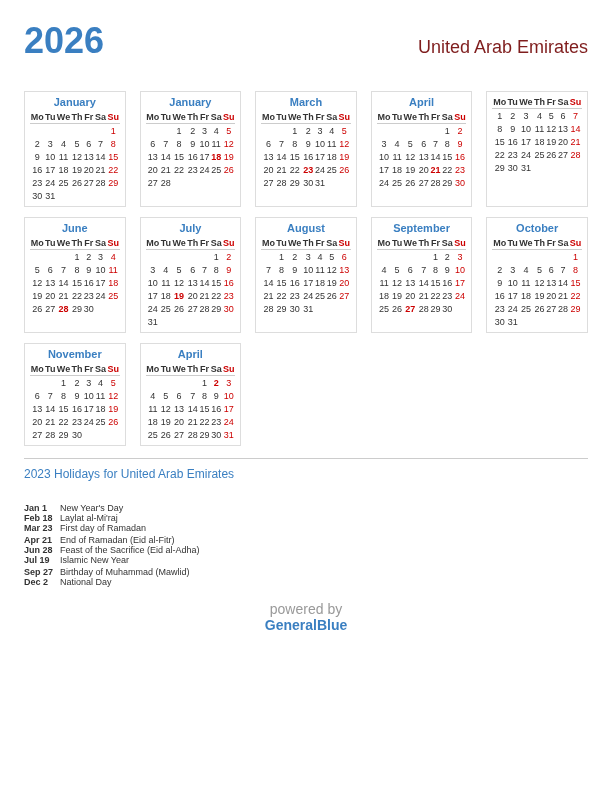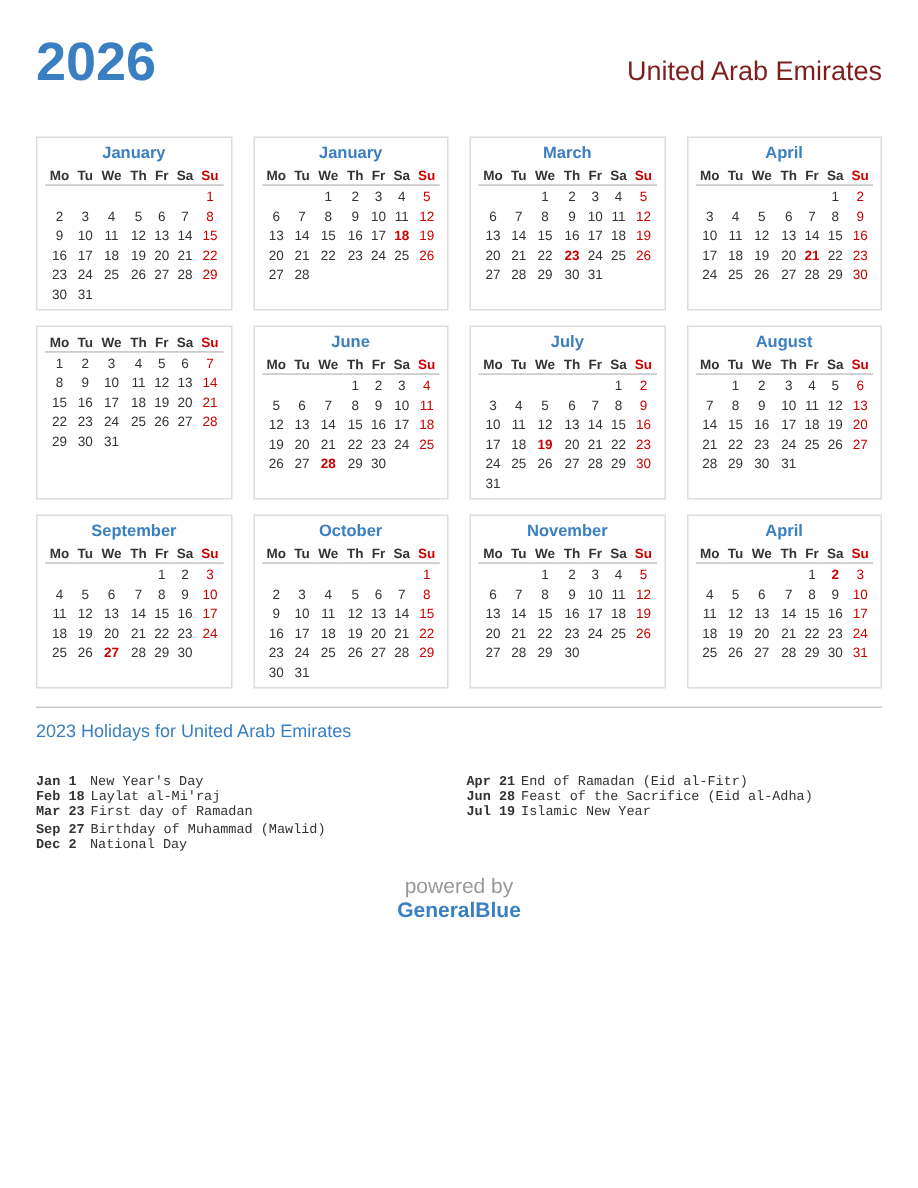--- a/index.html
+++ b/index.html
@@ -23,21 +23,21 @@
       font-weight: bold;
       color: #3a7fc1;
     }
     .country {
       font-size: 18px;
       color: #7f1d1d;
       font-weight: normal;
     }
     .calendars-grid {
       display: grid;
-      grid-template-columns: repeat(4, 1fr);
+      grid-template-columns: repeat(5, 1fr);
       gap: 10px 14px;
       margin-top: 29px;
     }
     .month-block {
       border: 1px solid #ddd;
       padding: 4px 5px;
     }
     .month-title {
       text-align: center;
       color: #3a7fc1;
@@ -69,23 +69,22 @@
       padding-top: 8px;
     }
     .holidays-title {
       font-size: 12px;
       font-weight: normal;
       color: #3a7fc1;
       margin-bottom: 22px;
     }
     .holidays-grid {
       display: grid;
-      grid-template-columns: repeat(2, 1fr);
+      grid-template-columns: repeat(1, 1fr);
       gap: 2px 10px;
-      font-family: Liberation Mono, monospace;
     }
     .holiday-item {
       display: flex;
       gap: 4px;
       font-size: 9px;
     }
     .holiday-date {
       color: #333;
       font-weight: bold;
       min-width: 32px;

